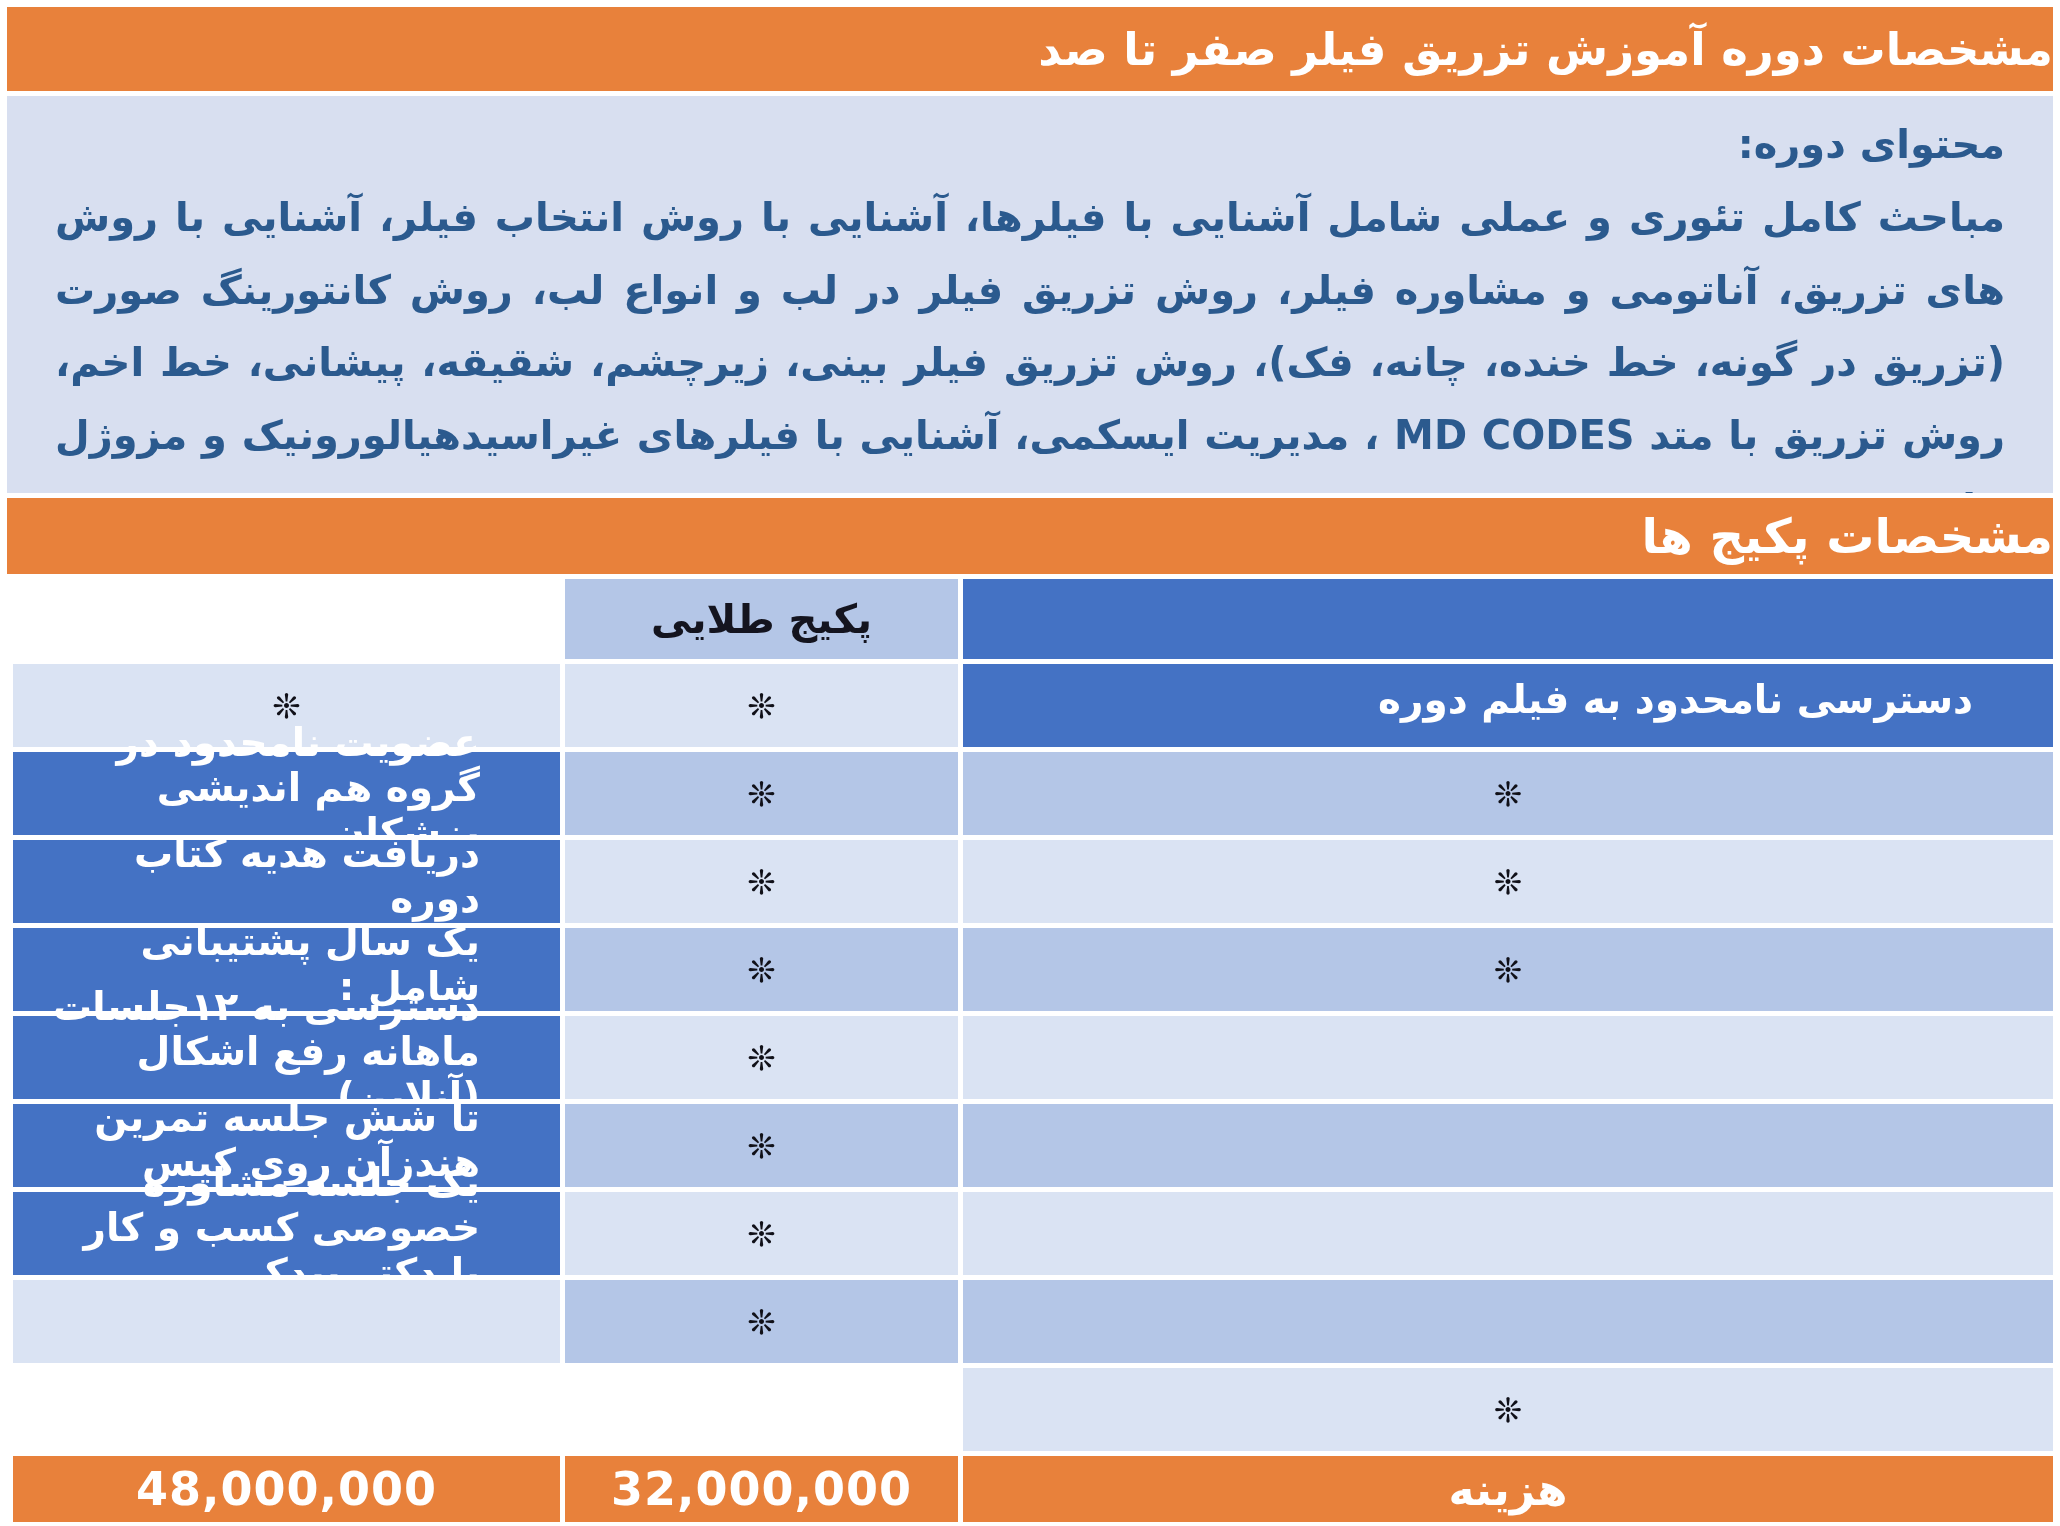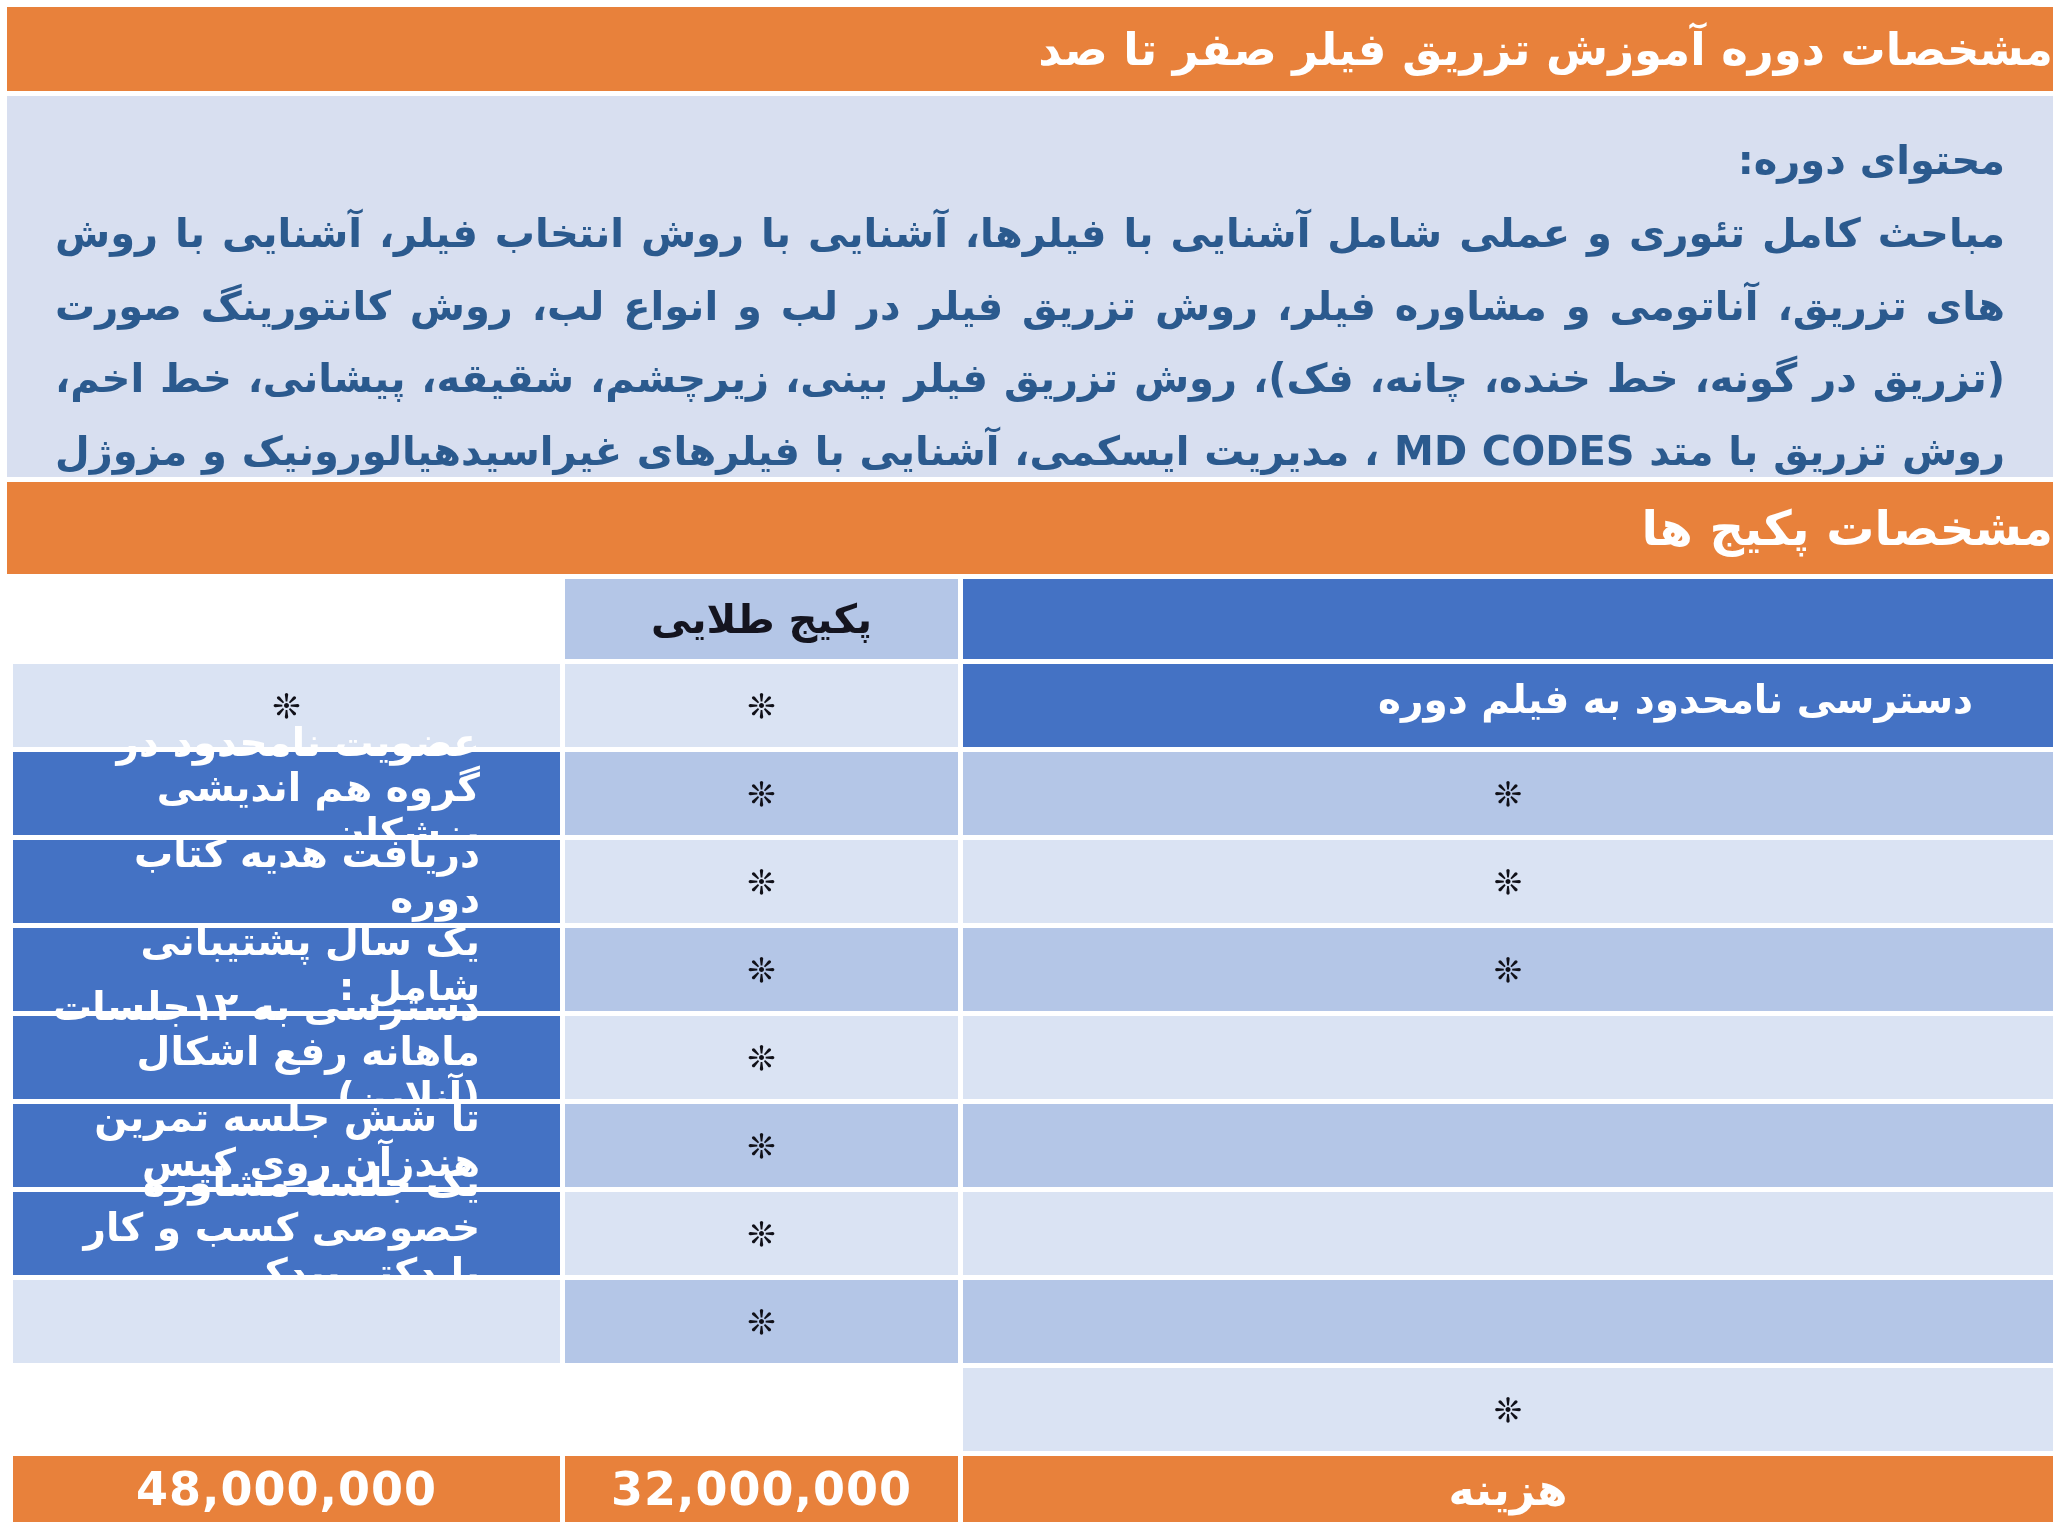--- a/index.html
+++ b/index.html
@@ -26,28 +26,28 @@
     background: #e8813b;
     color: #ffffff;
     font-weight: 700;
     display: flex;
     align-items: center;
     justify-content: flex-end;
     text-align: center;
     flex: 0 0 auto;
   }
   .title-bar   { height: 84px; font-size: 45px; }
-  .section-bar { height: 92px; font-size: 48px; }
+  .section-bar { height: 76px; font-size: 48px; }
   
   .content {
     flex: 1 1 auto;
     background: #d8dff0;
     color: #2b5a8e;
     direction: rtl;
-    padding: 28px 48px 10px 48px;
+    padding: 12px 48px 10px 48px;
     box-sizing: border-box;
     font-weight: 700;
     font-size: 40px;
     line-height: 1.82;
     overflow: hidden;
   }
   .content-heading { text-align: right; }
   .content-body    { text-align: justify; }
   
   .tgrid {

